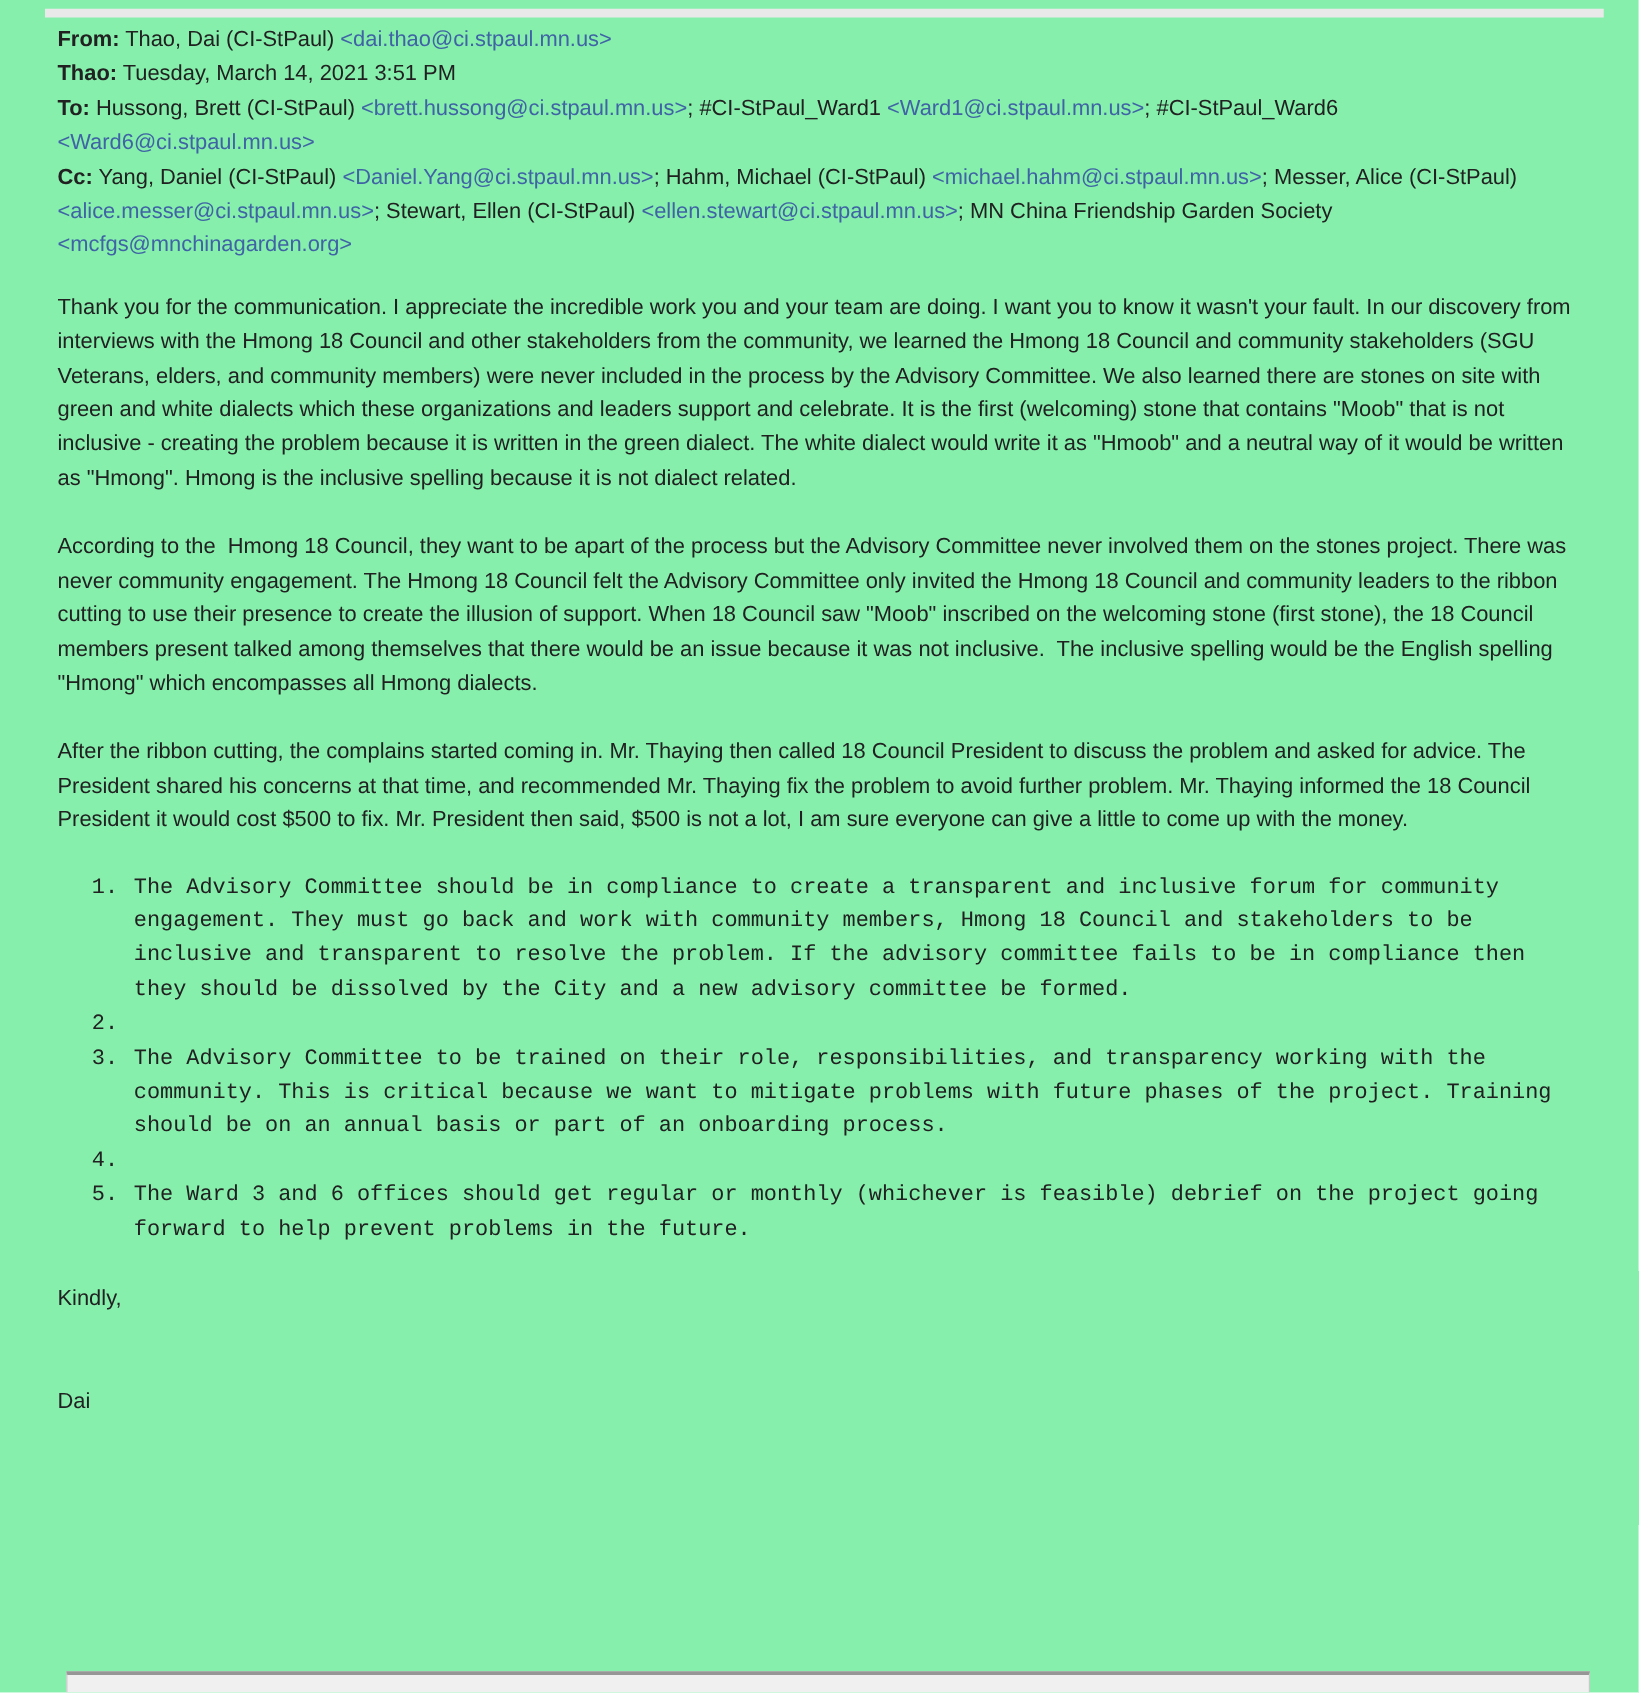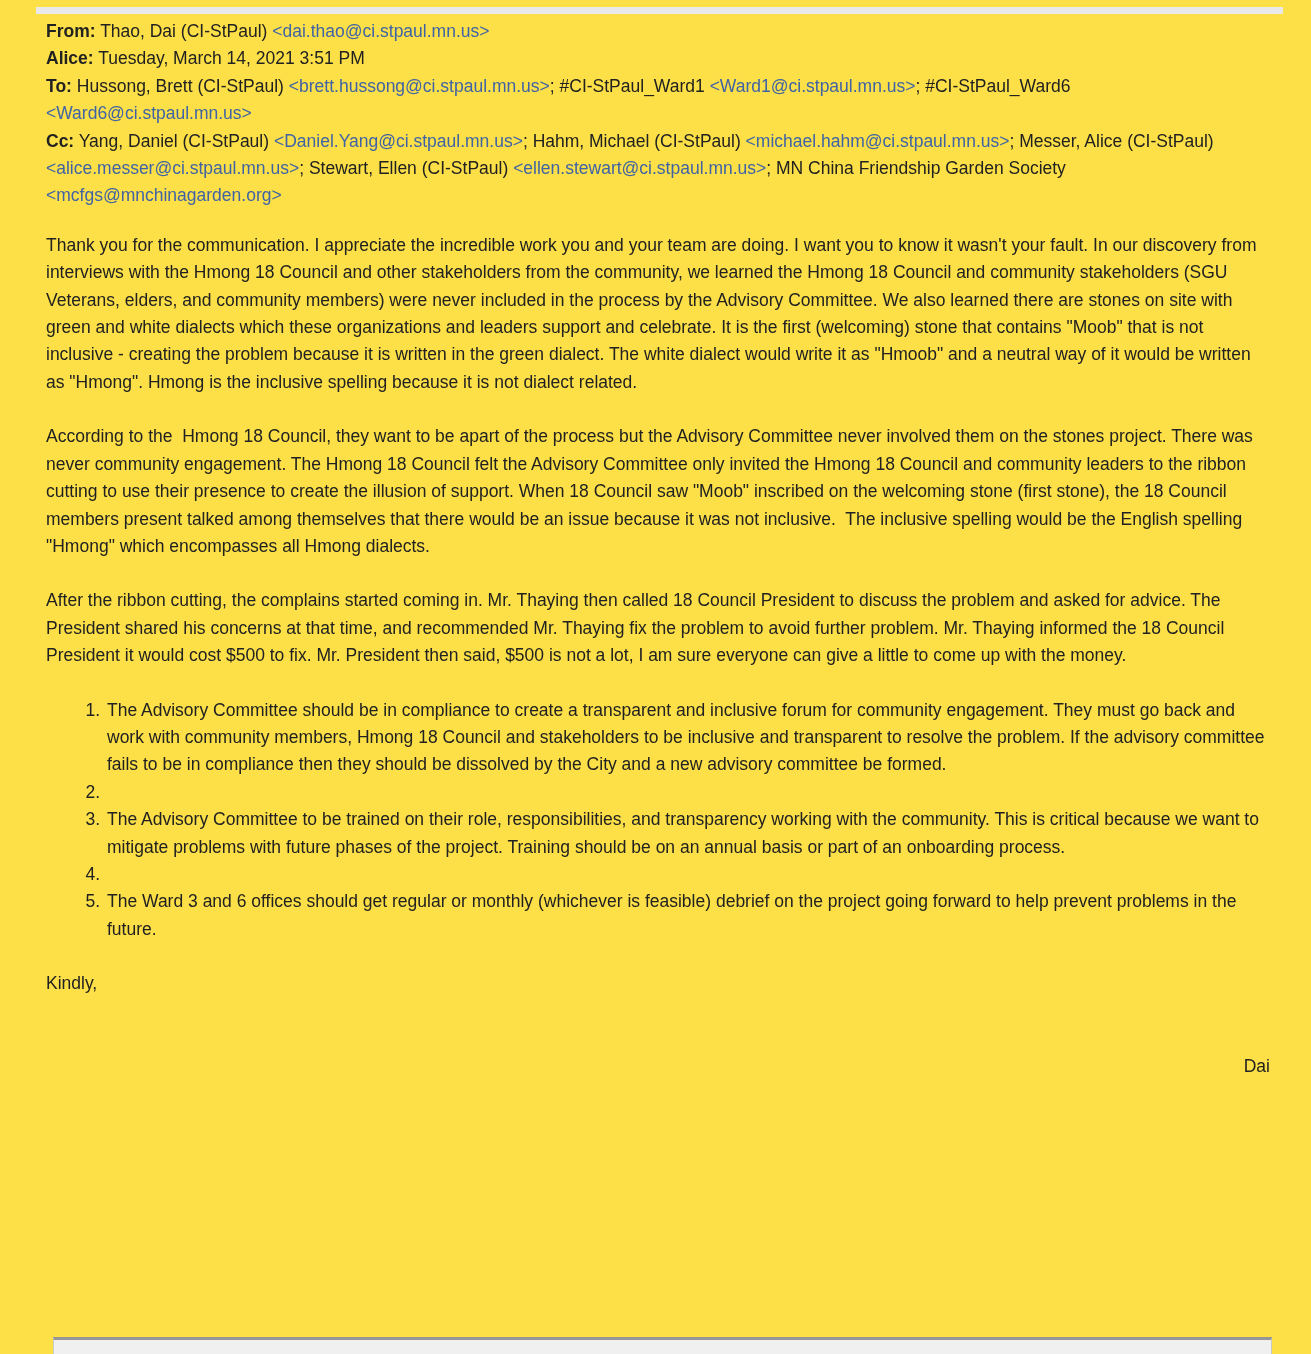--- a/index.html
+++ b/index.html
@@ -1,20 +1,20 @@
 <!DOCTYPE html>
 <html><head>
 <meta charset="utf-8">
 <style>
   html, body { margin: 0; padding: 0; background: #ffffff; }
   .page {
     position: relative;
     width: 1311px;
     height: 1354px;
-    background: #fde047;
+    background: #86efac;
     overflow: hidden;
     font-family: "Liberation Sans", sans-serif;
     font-size: 17.5px;
     line-height: 27.4px;
     color: #212121;
   }
   .top-divider {
     position: absolute;
     top: 7px; left: 36px; right: 28px;
     height: 7px;
@@ -36,43 +36,44 @@
   .body-block p { margin: 0 0 27px 0; white-space: pre-wrap; }
   ol.recs {
     margin: 27px 0 27px 0;
     padding: 0 0 0 59px;
   }
   ol.recs li {
     margin: 0;
     padding: 0 0 0 2px;
     white-space: pre-wrap;
     min-height: 27.4px;
+    font-family: Liberation Mono, monospace;
   }
   p.closing { margin-bottom: 55px; }
-  p.signature { margin-bottom: 16px; text-align: right; }
+  p.signature { margin-bottom: 16px; }
   .quote-box {
     position: absolute;
     left: 53px; right: 39px; bottom: 0;
     height: 14px;
     border-top: 3px solid #969696;
     border-left: 1px solid #c9c9c9;
     border-right: 1px solid #c9c9c9;
     background: #f0f0f0;
   }
 </style>
 </head>
 <body>
 
 <div class="page">
   <div class="top-divider"></div>
 
   <div class="content">
     <div class="headers">
         <div class="hrow"><span class="hlabel">From:</span> <span>Thao, Dai (CI-StPaul) </span><span class="email-link">&lt;dai.thao@ci.stpaul.mn.us&gt;</span></div>
-        <div class="hrow"><span class="hlabel">Alice:</span> <span>Tuesday, March 14, 2021 3:51 PM</span></div>
+        <div class="hrow"><span class="hlabel">Thao:</span> <span>Tuesday, March 14, 2021 3:51 PM</span></div>
         <div class="hrow"><span class="hlabel">To:</span> <span>Hussong, Brett (CI-StPaul) </span><span class="email-link">&lt;brett.hussong@ci.stpaul.mn.us&gt;</span><span>; #CI-StPaul_Ward1 </span><span class="email-link">&lt;Ward1@ci.stpaul.mn.us&gt;</span><span>; #CI-StPaul_Ward6 </span><span class="email-link">&lt;Ward6@ci.stpaul.mn.us&gt;</span></div>
         <div class="hrow"><span class="hlabel">Cc:</span> <span>Yang, Daniel (CI-StPaul) </span><span class="email-link">&lt;Daniel.Yang@ci.stpaul.mn.us&gt;</span><span>; Hahm, Michael (CI-StPaul) </span><span class="email-link">&lt;michael.hahm@ci.stpaul.mn.us&gt;</span><span>; Messer, Alice (CI-StPaul) </span><span class="email-link">&lt;alice.messer@ci.stpaul.mn.us&gt;</span><span>; Stewart, Ellen (CI-StPaul) </span><span class="email-link">&lt;ellen.stewart@ci.stpaul.mn.us&gt;</span><span>; MN China Friendship Garden Society </span><span class="email-link">&lt;mcfgs@mnchinagarden.org&gt;</span></div>
       </div>
 
     <div class="body-block">
       <div>
           <p>Thank you for the communication. I appreciate the incredible work you and your team are doing. I want you to know it wasn't your fault. In our discovery from interviews with the Hmong 18 Council and other stakeholders from the community, we learned the Hmong 18 Council and community stakeholders (SGU Veterans, elders, and community members) were never included in the process by the Advisory Committee. We also learned there are stones on site with green and white dialects which these organizations and leaders support and celebrate. It is the first (welcoming) stone that contains "Moob" that is not inclusive - creating the problem because it is written in the green dialect. The white dialect would write it as "Hmoob" and a neutral way of it would be written as "Hmong". Hmong is the inclusive spelling because it is not dialect related.</p>
           <p>According to the  Hmong 18 Council, they want to be apart of the process but the Advisory Committee never involved them on the stones project. There was never community engagement. The Hmong 18 Council felt the Advisory Committee only invited the Hmong 18 Council and community leaders to the ribbon cutting to use their presence to create the illusion of support. When 18 Council saw "Moob" inscribed on the welcoming stone (first stone), the 18 Council members present talked among themselves that there would be an issue because it was not inclusive.  The inclusive spelling would be the English spelling "Hmong" which encompasses all Hmong dialects.</p>
           <p>After the ribbon cutting, the complains started coming in. Mr. Thaying then called 18 Council President to discuss the problem and asked for advice. The President shared his concerns at that time, and recommended Mr. Thaying fix the problem to avoid further problem. Mr. Thaying informed the 18 Council President it would cost $500 to fix. Mr. President then said, $500 is not a lot, I am sure everyone can give a little to come up with the money.</p>
         </div>

